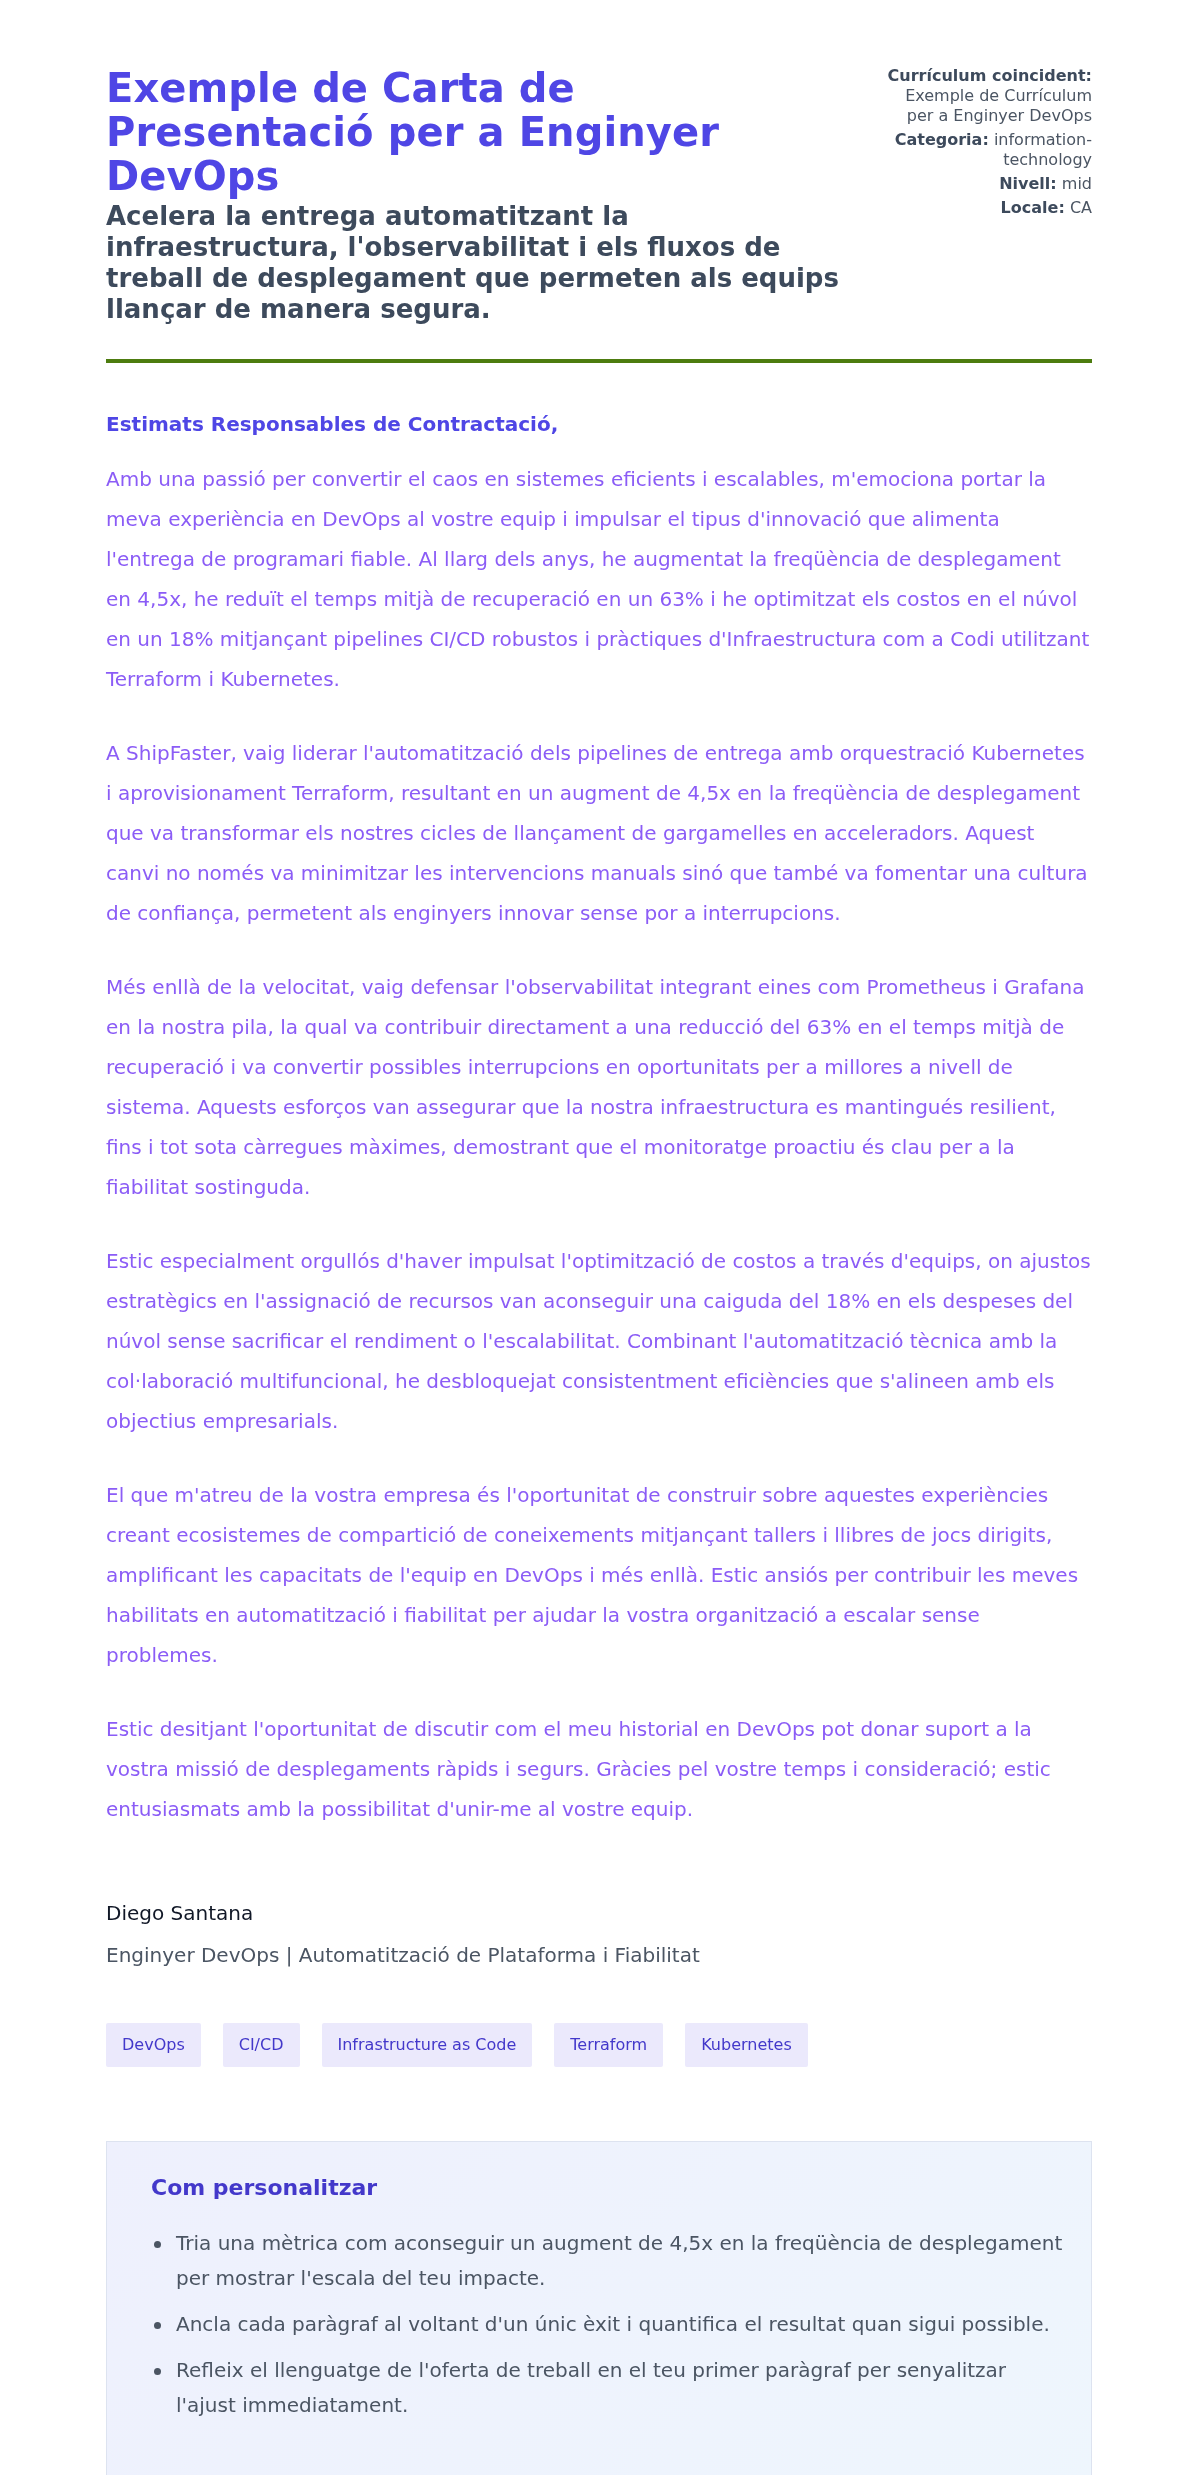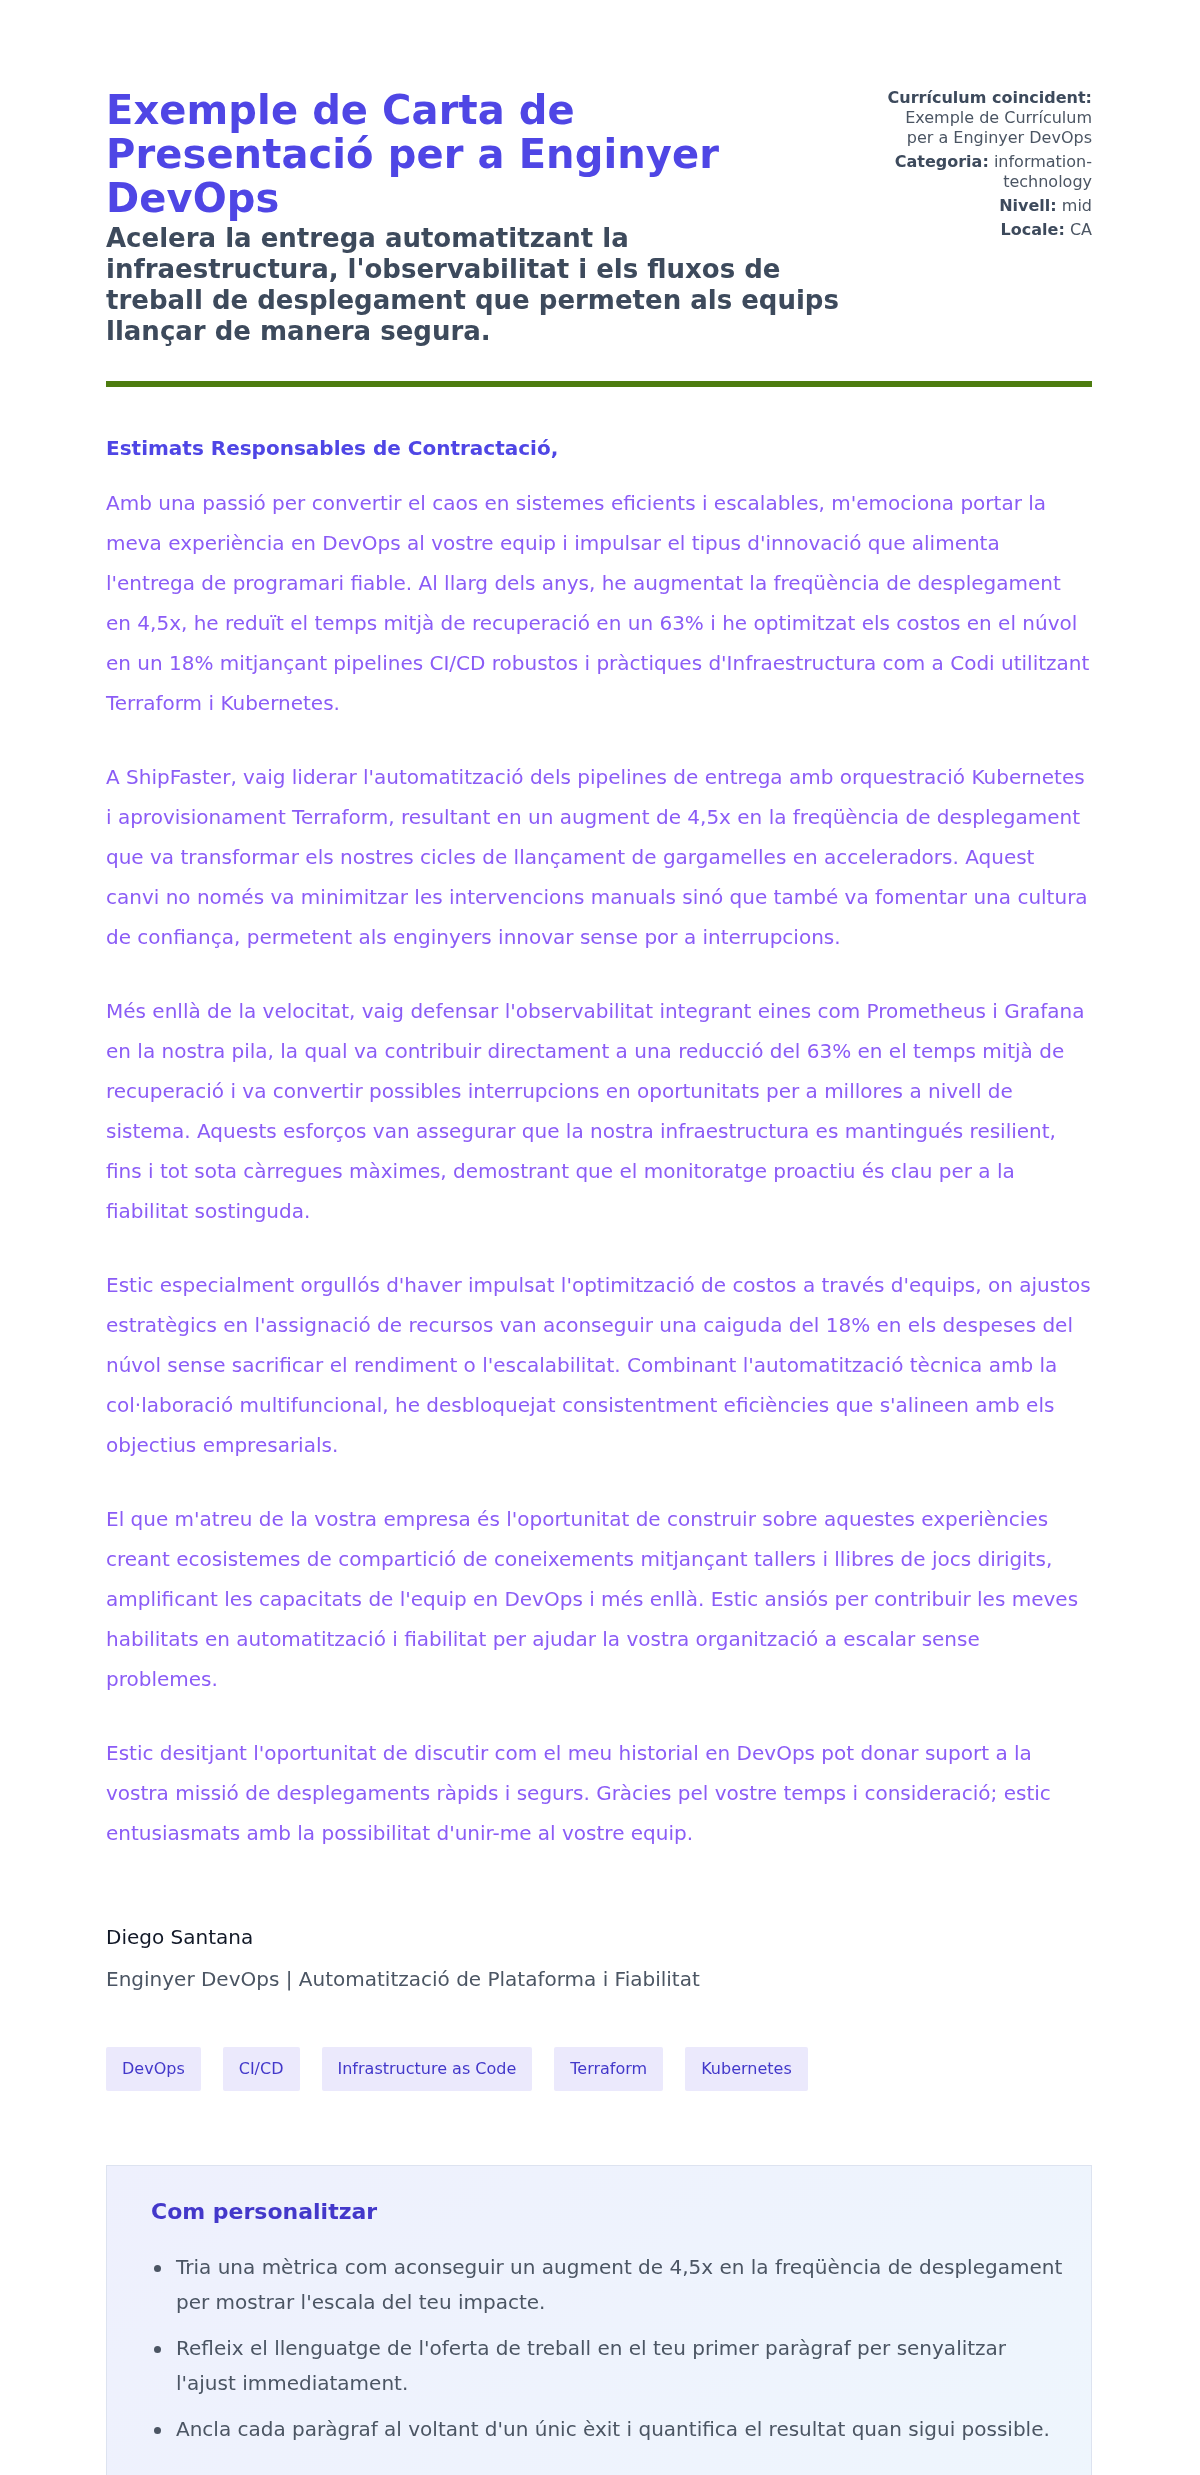--- a/index.html
+++ b/index.html
@@ -13,23 +13,23 @@
     .page {
       position: absolute;
       left: 106px;
       top: 0;
       width: 986px;
     }
     .header {
       display: flex;
       justify-content: space-between;
       align-items: flex-start;
-      padding-top: 88px;
+      padding-top: 66px;
       padding-bottom: 34px;
-      border-bottom: 6px solid #4d7c0f;
+      border-bottom: 4px solid #4d7c0f;
     }
     .header-left { width: 740px; }
     .title {
       font-size: 40px;
       font-weight: bold;
       color: #4f46e5;
       line-height: 44px;
       letter-spacing: 0.1px;
     }
     .subtitle {
@@ -176,17 +176,17 @@
     <span class="tag">CI/CD</span>
     <span class="tag">Infrastructure as Code</span>
     <span class="tag">Terraform</span>
     <span class="tag">Kubernetes</span>
   </div>
 
   <section class="tips">
     <h3 class="tips-title">Com personalitzar</h3>
     <ul class="tips-list">
       <li>Tria una mètrica com aconseguir un augment de 4,5x en la freqüència de desplegament per mostrar l'escala del teu impacte.</li>
+      <li>Ancla cada paràgraf al voltant d'un únic èxit i quantifica el resultat quan sigui possible.</li>
       <li>Refleix el llenguatge de l'oferta de treball en el teu primer paràgraf per senyalitzar l'ajust immediatament.</li>
-      <li>Ancla cada paràgraf al voltant d'un únic èxit i quantifica el resultat quan sigui possible.</li>
     </ul>
   </section>
 </div>
 
 </body></html>

